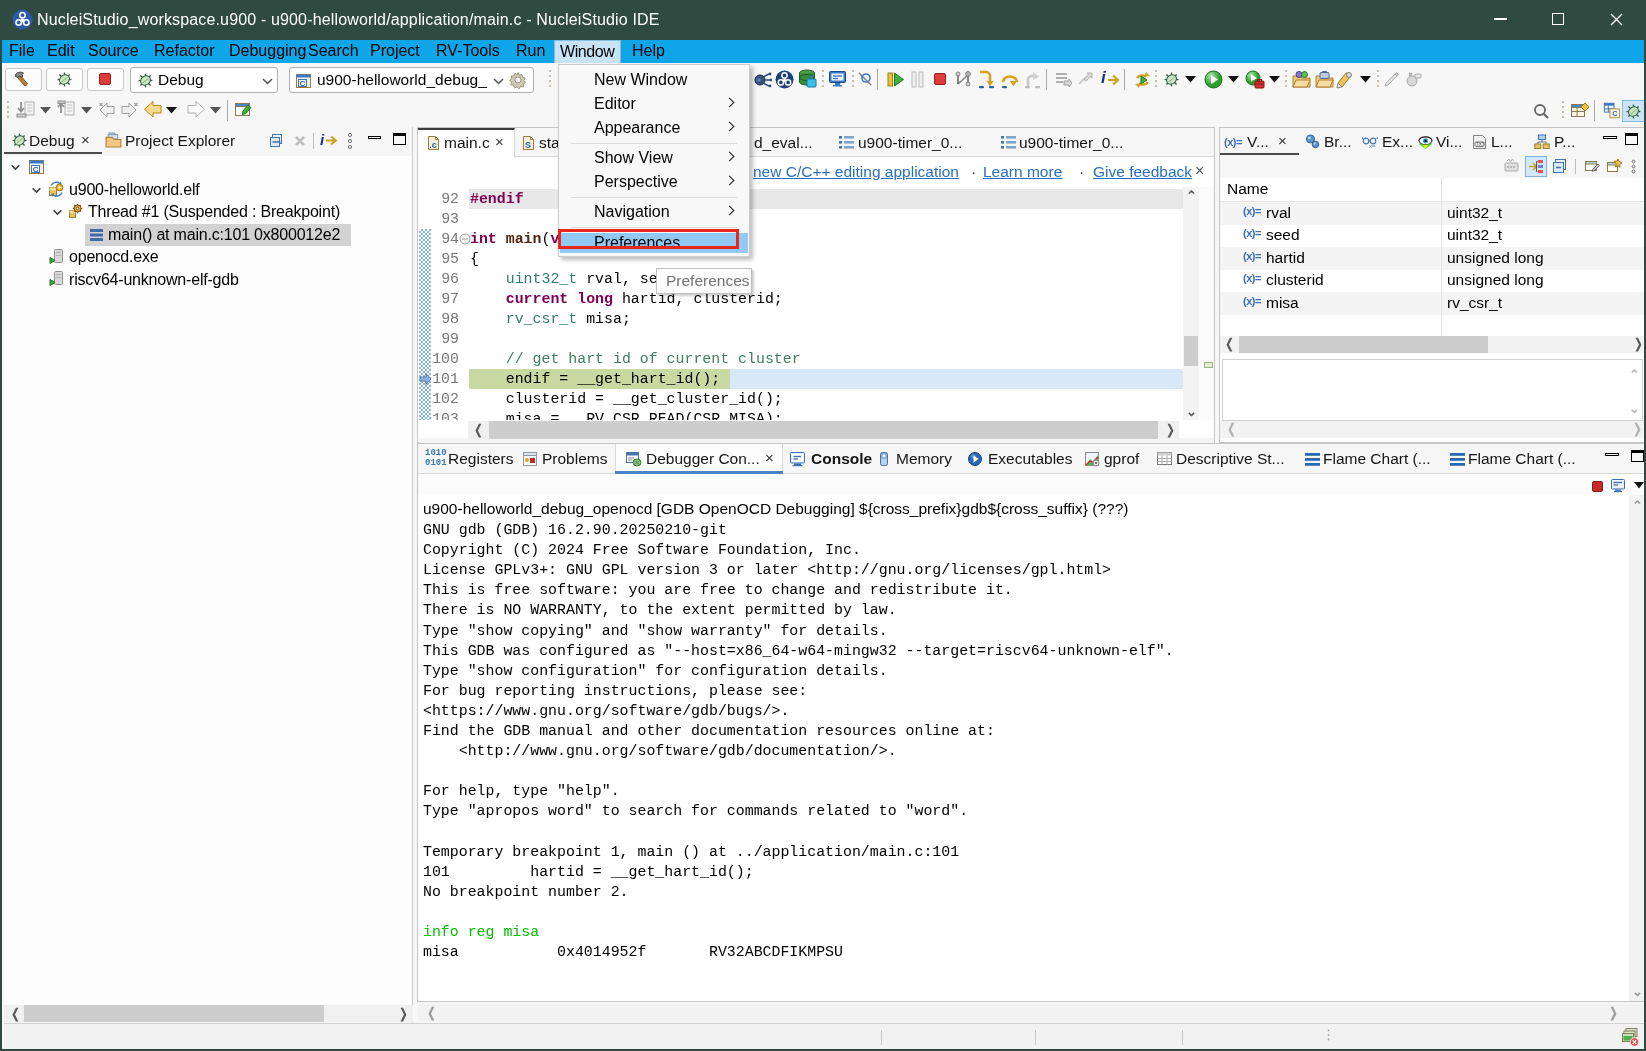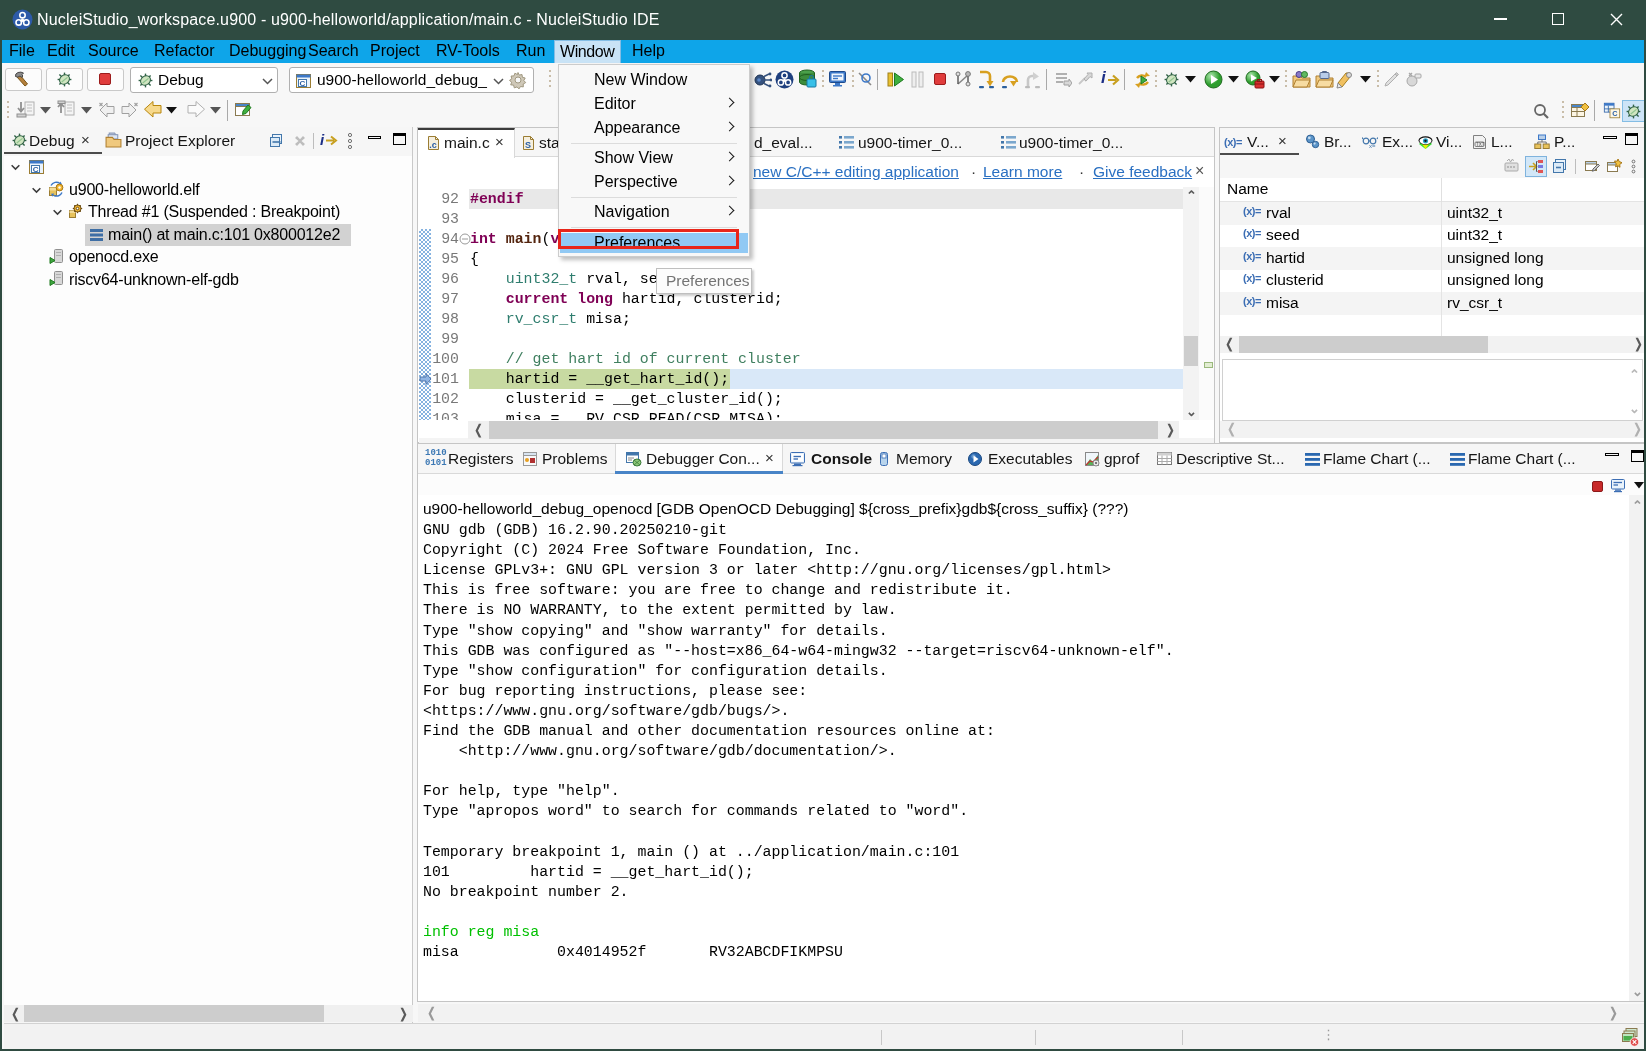--- a/index.html
+++ b/index.html
@@ -575,21 +575,21 @@
           <circle cx="6" cy="6" r="5" fill="#fff" stroke="#9a9a9a"></circle>
           <line x1="3" y1="6" x2="9" y2="6" stroke="#9a9a9a"></line>
         </svg>
       <div class="cl" style="top:2px;text-align:center;"><span class="kw">#endif</span></div>
       <div class="cl" style="top:42px;"><span class="kw">int</span> <span class="fn">main</span>(<span class="kw">void</span>)</div>
       <div class="cl" style="top:62px;">{</div>
       <div class="cl" style="top:82px;">    <span class="typ">uint32_t</span> rval, seed;</div>
       <div class="cl" style="top:102px;"><span class="kw">    current</span> <span class="kw">long</span> hartid, clusterid;</div>
       <div class="cl" style="top:122px;">    <span class="typ">rv_csr_t</span> misa;</div>
       <div class="cl" style="top:162px;"><span class="cmt">    // get hart id of current cluster</span></div>
-      <div class="cl" style="top:182px;">    hartid = __get_hart_id();</div>
+      <div class="cl" style="top:182px;">    endif = __get_hart_id();</div>
       <div class="cl" style="top:202px;">    clusterid = __get_cluster_id();</div>
       <div class="cl" style="top:222px;">    misa = __RV_CSR_READ(CSR_MISA);</div>
     </div>
     <div class="sbtrack" style="left:765px;top:59px;width:16px;height:233px;background:#f3f3f3;">
       <span class="sbarrow" style="left:3px;top:2px;">⌃</span>
       <div class="sbthumb" style="left:1px;top:149px;width:14px;height:30px;"></div>
       <span class="sbarrow" style="left:3px;top:218px;">⌄</span>
     </div>
     <div class="abs" style="left:781px;top:59px;width:15px;height:233px;background:#fbfbfb;">
       <div class="abs" style="left:5px;top:175px;width:9px;height:6px;background:#e2edd2;border:1px solid #9ab87c;"></div>

